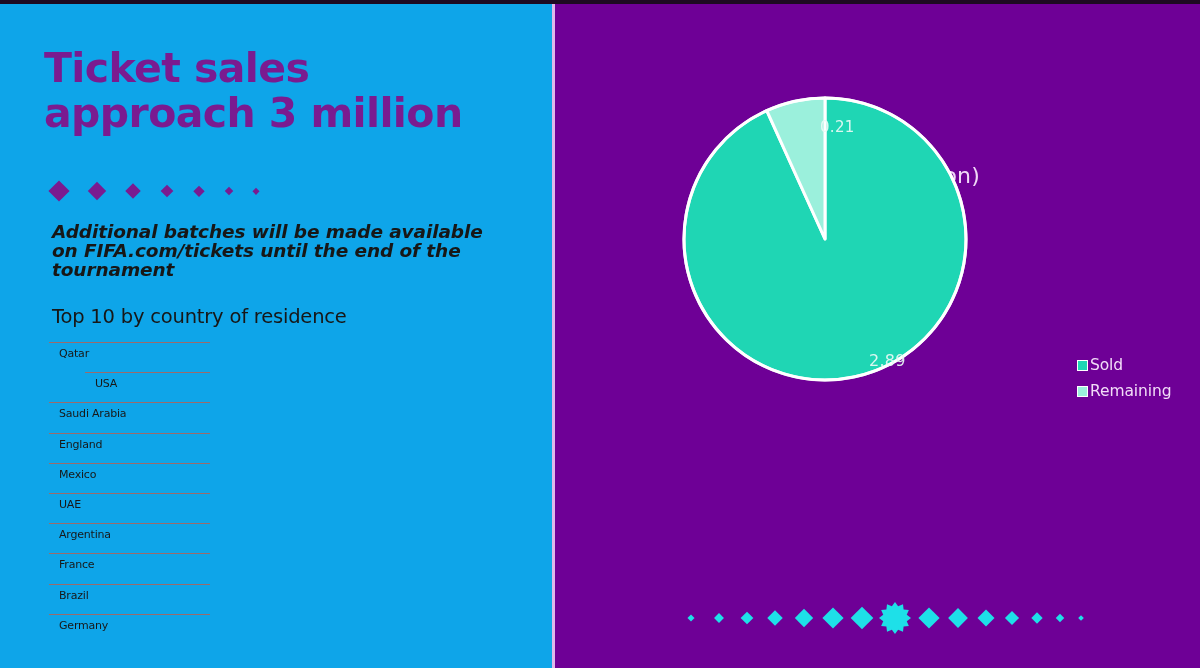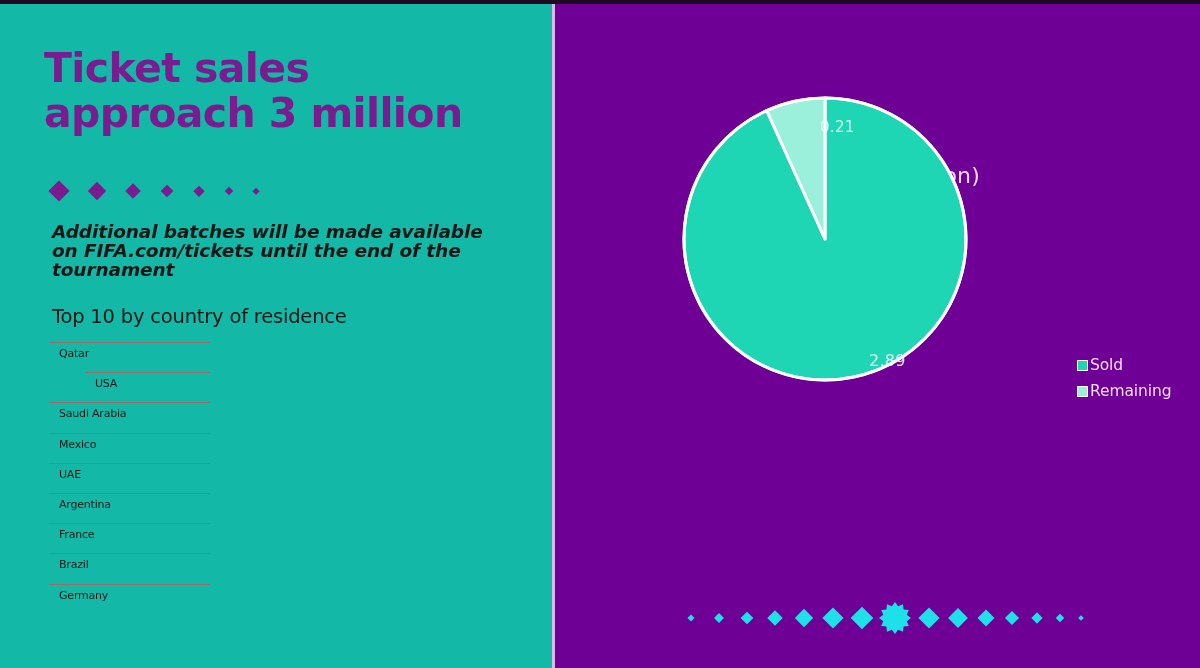--- a/index.html
+++ b/index.html
@@ -34,21 +34,21 @@
     z-index: 40;
   }
 
   
   .left-panel {
     position: absolute;
     left: 0;
     top: 0;
     width: 552px;
     height: 668px;
-    background: #14b8a6;
+    background: #0ea5e9;
     box-sizing: border-box;
   }
   .panel-divider {
     position: absolute;
     left: 552px;
     top: 0;
     width: 3px;
     height: 668px;
     background: #dfb8ea;
     z-index: 5;
@@ -249,20 +249,23 @@
 
     <div class="country-table">
         <div class="country-row" style="border-top-color: rgb(156, 107, 107);">
           <span class="cname">Qatar</span>
         </div>
         <div class="country-row" style="border-top-color: rgb(156, 107, 107); margin-left: 36px;">
           <span class="cname">USA</span>
         </div>
         <div class="country-row" style="border-top-color: rgb(156, 107, 107);">
           <span class="cname">Saudi Arabia</span>
+        </div>
+        <div class="country-row" style="border-top-color: rgb(156, 107, 107);">
+          <span class="cname">England</span>
         </div>
         <div class="country-row" style="border-top-color: rgb(156, 107, 107);">
           <span class="cname">Mexico</span>
         </div>
         <div class="country-row" style="border-top-color: rgb(156, 107, 107);">
           <span class="cname">UAE</span>
         </div>
         <div class="country-row" style="border-top-color: rgb(156, 107, 107);">
           <span class="cname">Argentina</span>
         </div>

